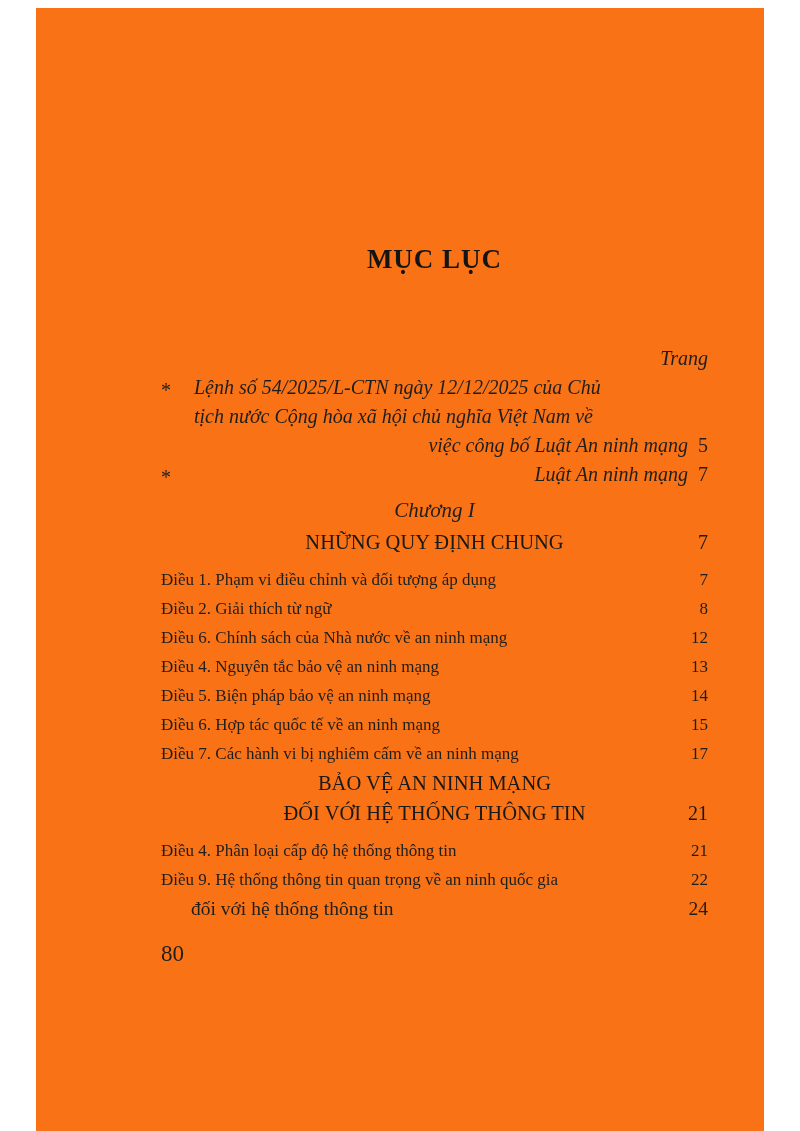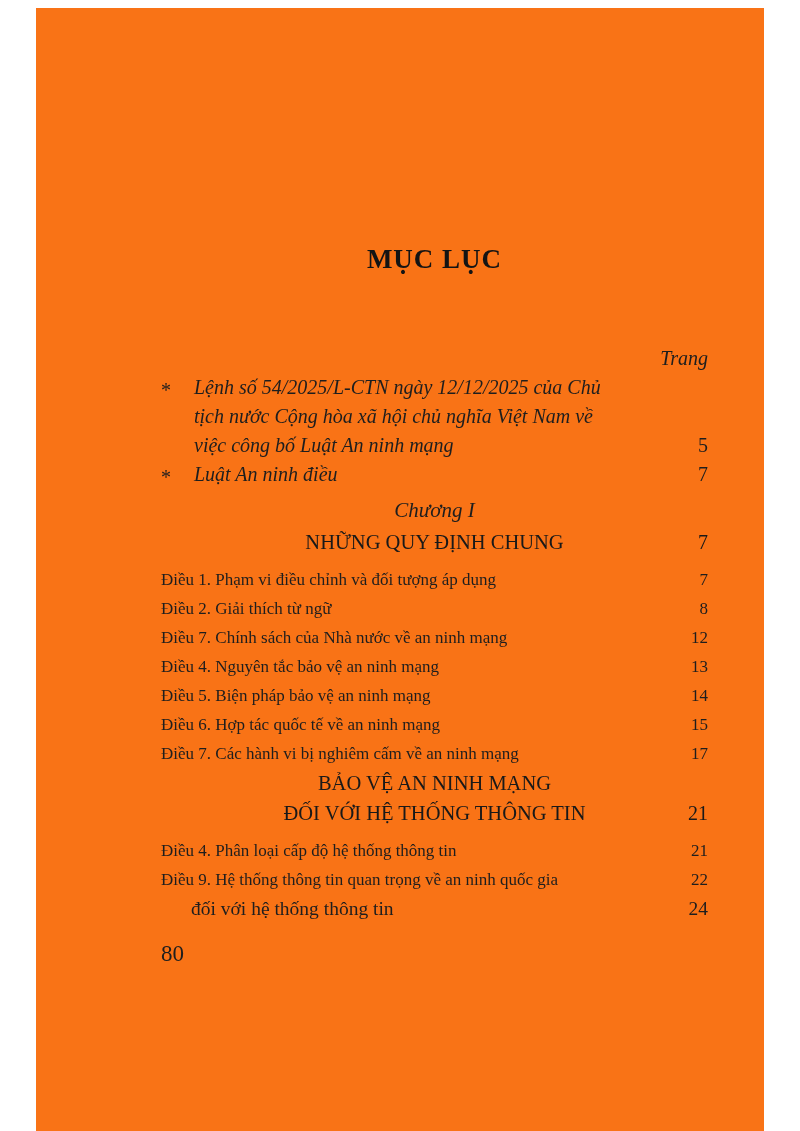--- a/index.html
+++ b/index.html
@@ -50,21 +50,21 @@
   }
   .star-col {
     width: 33px;
     flex: 0 0 33px;
     font-style: normal;
     padding-top: 3px;
   }
   .star-lines { flex: 1; }
   .line-with-page {
     display: flex;
-    justify-content: space-between;
+    justify-content: flex-end;
     align-items: baseline;
   }
   .pg {
     font-style: normal;
     white-space: nowrap;
     padding-left: 10px;
   }
   
   .chapter-label {
     margin-top: 2px;
@@ -132,42 +132,42 @@
           <span>việc công bố Luật An ninh mạng</span>
           <span class="pg">5</span>
         </div>
       </div>
     </div>
 
     <div class="starred">
       <span class="star-col">*</span>
       <div class="star-lines">
         <div class="line-with-page">
-          <span>Luật An ninh điều</span>
+          <span>Luật An ninh mạng</span>
           <span class="pg">7</span>
         </div>
       </div>
     </div>
 
     <div class="chapter-label">Chương I</div>
     <div class="chapter-title">
       <span>NHỮNG QUY ĐỊNH CHUNG</span>
       <span class="pg">7</span>
     </div>
 
     <div class="article-row">
       <span class="txt">Điều 1. Phạm vi điều chỉnh và đối tượng áp dụng</span>
       <span class="pg">7</span>
     </div>
     <div class="article-row">
       <span class="txt">Điều 2. Giải thích từ ngữ</span>
       <span class="pg">8</span>
     </div>
     <div class="article-row">
-      <span class="txt">Điều 7. Chính sách của Nhà nước về an ninh mạng</span>
+      <span class="txt">Điều 6. Chính sách của Nhà nước về an ninh mạng</span>
       <span class="pg">12</span>
     </div>
     <div class="article-row">
       <span class="txt">Điều 4. Nguyên tắc bảo vệ an ninh mạng</span>
       <span class="pg">13</span>
     </div>
     <div class="article-row">
       <span class="txt">Điều 5. Biện pháp bảo vệ an ninh mạng</span>
       <span class="pg">14</span>
     </div>

